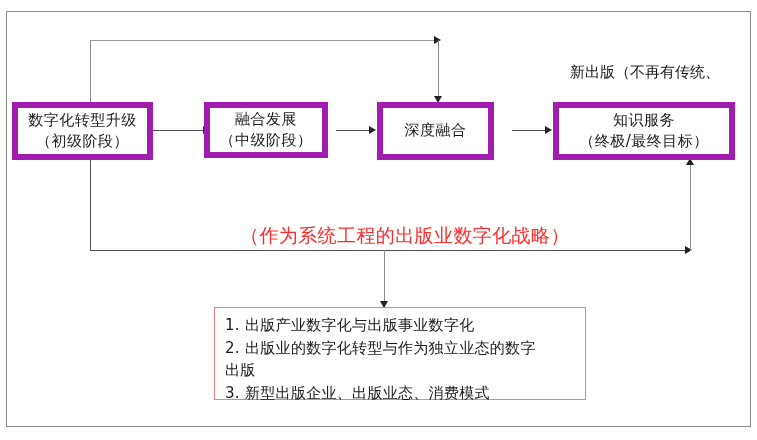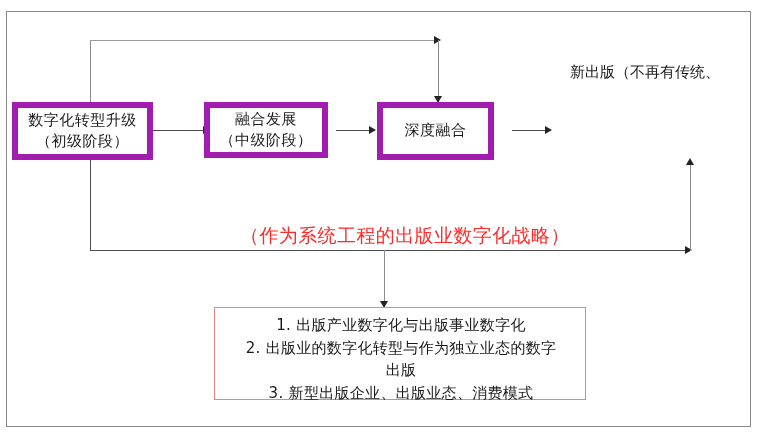--- a/index.html
+++ b/index.html
@@ -60,21 +60,20 @@
     width: 372px;
     height: 93px;
     border: 1px solid #f08080;
     box-sizing: border-box;
     background: #ffffff;
     padding: 6px 8px 6px 10px;
     font-size: 15px;
     line-height: 1.5;
     color: #1a1a1a;
     letter-spacing: 0.3px;
-    text-align: center;
   }
   #node-list .li { display: block; }
 
   
   .free-label {
     position: absolute;
     font-size: 15px;
     line-height: 1.45;
     color: #1a1a1a;
     white-space: nowrap;
@@ -179,20 +178,24 @@
 
   <div class="node" id="node-secondary">
     <span class="line1">融合发展</span>
     <span class="line2">（中级阶段）</span>
   </div>
 
   <div class="node" id="node-advanced">
     <span class="line1">深度融合</span>
   </div>
 
+  <div class="node" id="node-goal">
+    <span class="line1">知识服务</span>
+    <span class="line2">（终极/最终目标）</span>
+  </div>
 
   <div class="free-label" id="label-newpub">
     <span class="line1">新出版（不再有传统、</span>
   </div>
 
   <div id="label-strategy">（作为系统工程的出版业数字化战略）</div>
 
   <div id="node-list">
     <span class="li">1. 出版产业数字化与出版事业数字化</span>
     <span class="li">2. 出版业的数字化转型与作为独立业态的数字</span>

